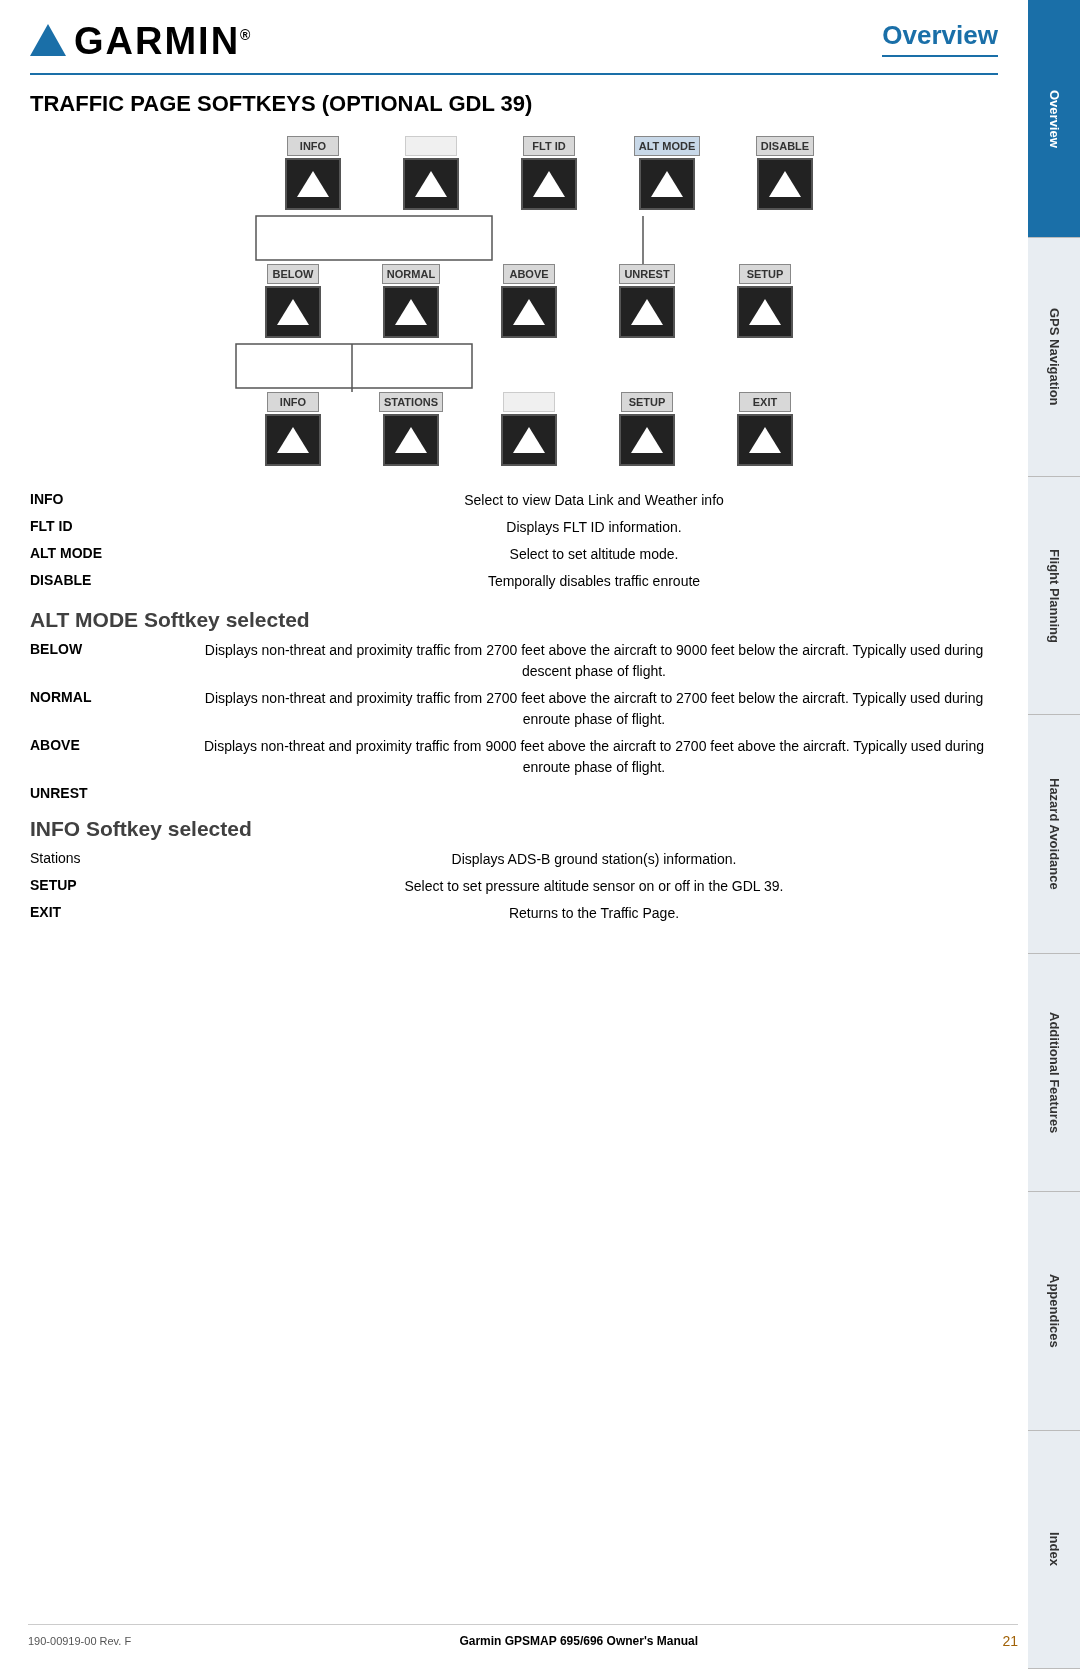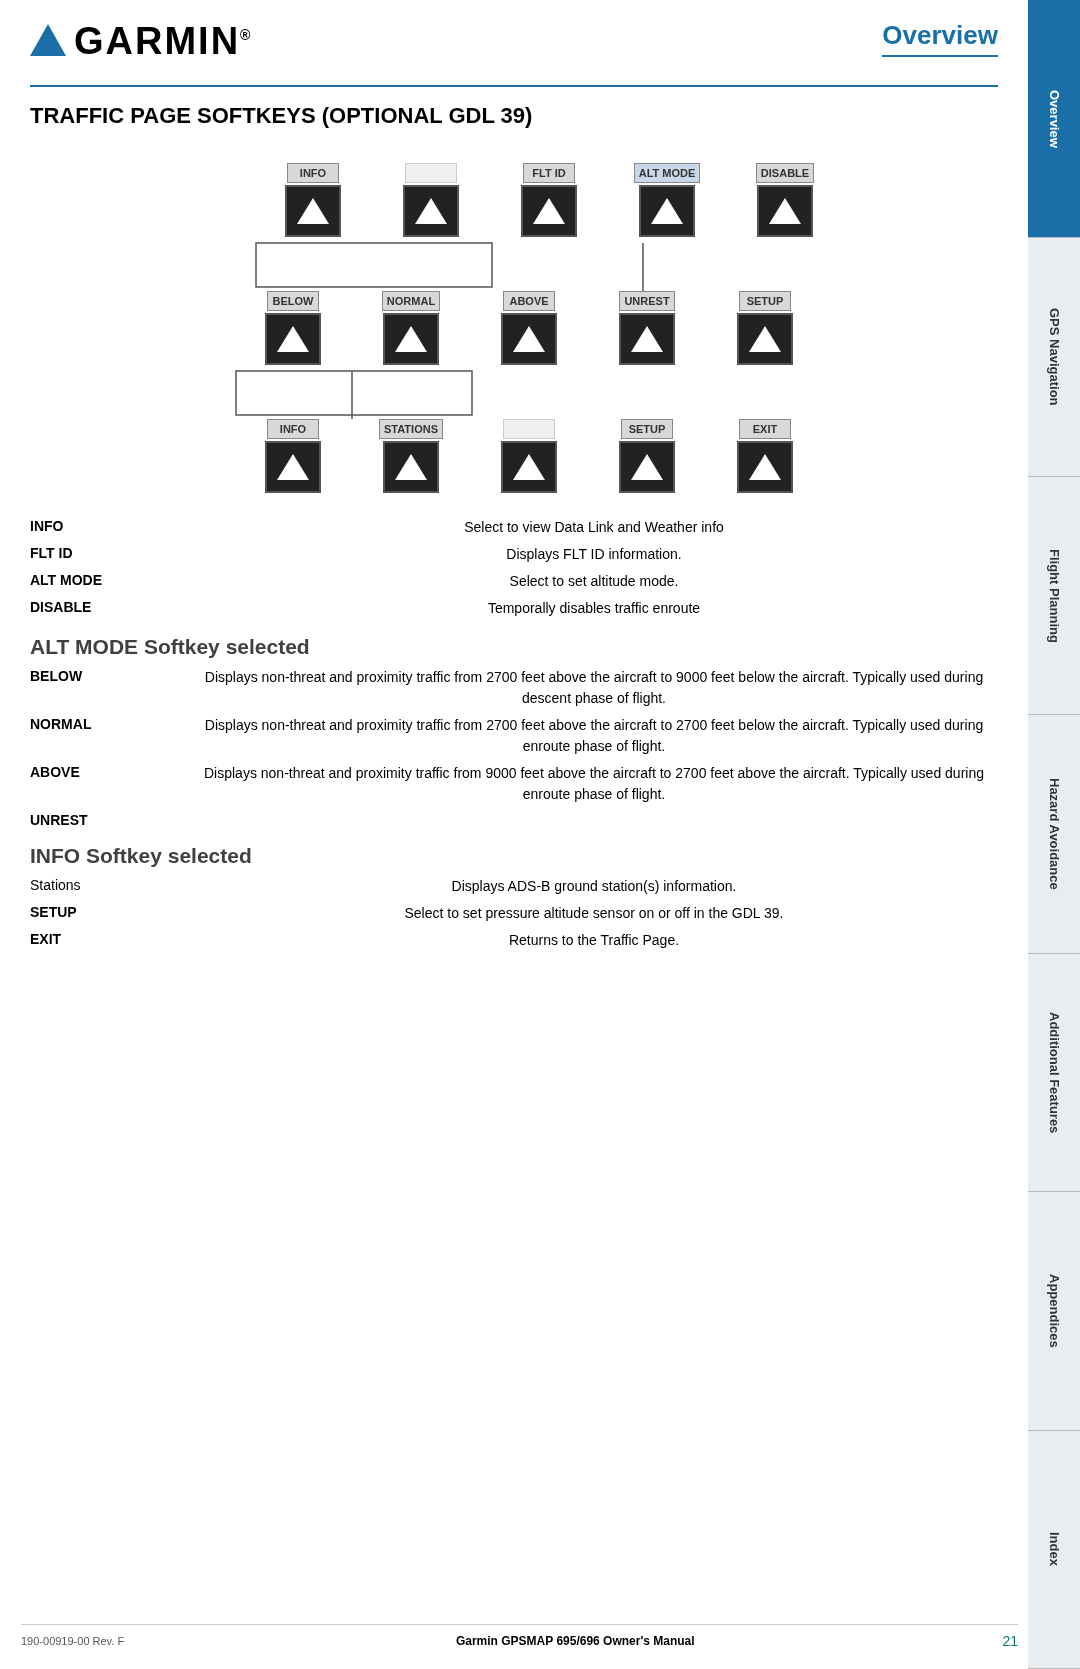--- a/index.html
+++ b/index.html
@@ -50,21 +50,21 @@
       margin-right: 52px;
       padding: 20px 30px 20px 30px;
       min-height: 1669px;
     }
 
     
     .header {
       display: flex;
       align-items: flex-start;
       justify-content: space-between;
-      margin-bottom: 22px;
+      margin-bottom: 10px;
     }
     .logo-area {
       display: flex;
       align-items: center;
     }
     .logo-triangle {
       width: 0;
       height: 0;
       border-left: 18px solid transparent;
       border-right: 18px solid transparent;
@@ -90,21 +90,21 @@
       padding-bottom: 4px;
       border-bottom: 2px solid #1a6fa8;
       padding-right: 0;
     }
 
     
     .section-heading {
       font-size: 22px;
       font-weight: bold;
       color: #000;
-      margin-bottom: 34px;
+      margin-bottom: 19px;
       margin-top: 8px;
     }
 
     
     .diagram-area {
       display: flex;
       flex-direction: column;
       align-items: center;
       margin: 0 auto 22px auto;
       width: 680px;
@@ -208,36 +208,36 @@
     
     .footer {
       border-top: 1px solid #ccc;
       margin-top: auto;
       padding-top: 8px;
       display: flex;
       justify-content: space-between;
       align-items: center;
       position: absolute;
       bottom: 20px;
-      left: 21px;
+      left: 28px;
       right: 62px;
     }
     .footer-left {
       font-size: 11px;
       color: #555;
     }
     .footer-center {
       font-size: 12px;
       font-weight: bold;
       color: #000;
       margin-left: 24px;
     }
     .footer-right {
       font-size: 14px;
-      color: #0f766e;
+      color: #a16207;
     }
 
     .header-divider {
       border: none;
       border-top: 2px solid #1a6fa8;
       margin-bottom: 16px;
     }
   </style>
 </head>
 <body>

